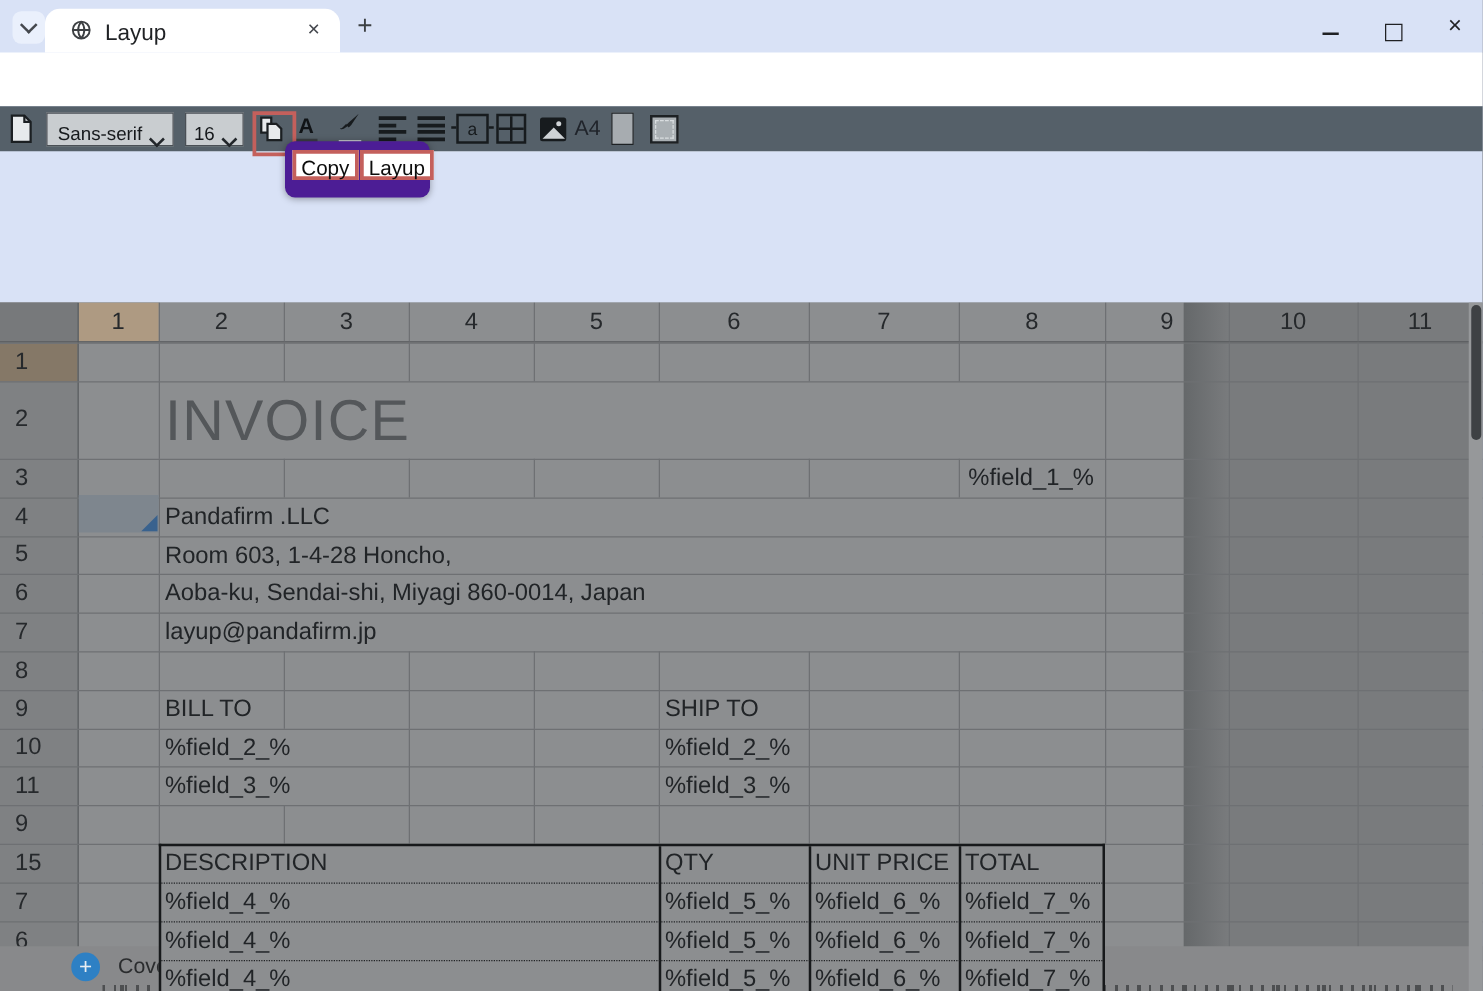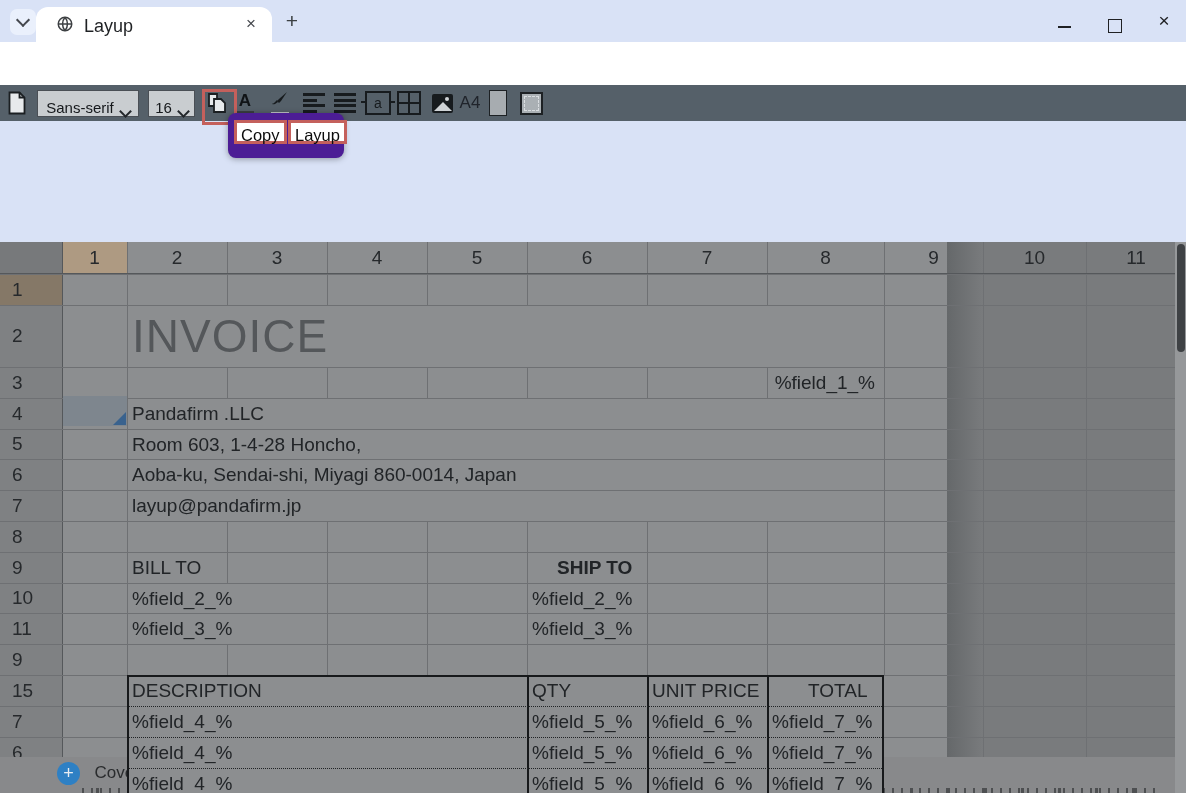--- a/index.html
+++ b/index.html
@@ -421,29 +421,29 @@
       </div>
 
       <div id="cells">
           <div class="cell-text title" style="left: 132px; top: 63px; width: 86px; height: 62px;">INVOICE</div>
           <div class="cell-text right" style="left: 772px; top: 125px; width: 103px; height: 31px;">%field_1_%</div>
           <div class="cell-text" style="left: 132px; top: 156px; width: 86px; height: 31px;">Pandafirm .LLC</div>
           <div class="cell-text" style="left: 132px; top: 187px; width: 86px; height: 30px;">Room 603, 1-4-28 Honcho,</div>
           <div class="cell-text" style="left: 132px; top: 217px; width: 86px; height: 31px;">Aoba-ku, Sendai-shi, Miyagi 860-0014, Japan</div>
           <div class="cell-text" style="left: 132px; top: 248px; width: 86px; height: 31px;">layup@pandafirm.jp</div>
           <div class="cell-text" style="left: 132px; top: 310px; width: 86px; height: 31px;">BILL TO</div>
-          <div class="cell-text" style="left: 557px; top: 310px; width: 106px; height: 31px; font-weight: bold;">SHIP TO</div>
+          <div class="cell-text" style="left: 532px; top: 310px; width: 106px; height: 31px;">SHIP TO</div>
           <div class="cell-text" style="left: 132px; top: 341px; width: 86px; height: 30px;">%field_2_%</div>
           <div class="cell-text" style="left: 532px; top: 341px; width: 106px; height: 30px;">%field_2_%</div>
           <div class="cell-text" style="left: 132px; top: 371px; width: 86px; height: 31px;">%field_3_%</div>
           <div class="cell-text" style="left: 532px; top: 371px; width: 106px; height: 31px;">%field_3_%</div>
           <div class="cell-text" style="left: 132px; top: 433px; width: 86px; height: 31px;">DESCRIPTION</div>
           <div class="cell-text" style="left: 532px; top: 433px; width: 106px; height: 31px;">QTY</div>
           <div class="cell-text" style="left: 652px; top: 433px; width: 106px; height: 31px;">UNIT PRICE</div>
-          <div class="cell-text" style="left: 808px; top: 433px; width: 103px; height: 31px;">TOTAL</div>
+          <div class="cell-text" style="left: 772px; top: 433px; width: 103px; height: 31px;">TOTAL</div>
           <div class="cell-text" style="left: 132px; top: 464px; width: 86px; height: 31px;">%field_4_%</div>
           <div class="cell-text" style="left: 532px; top: 464px; width: 106px; height: 31px;">%field_5_%</div>
           <div class="cell-text" style="left: 652px; top: 464px; width: 106px; height: 31px;">%field_6_%</div>
           <div class="cell-text" style="left: 772px; top: 464px; width: 103px; height: 31px;">%field_7_%</div>
           <div class="cell-text" style="left: 132px; top: 495px; width: 86px; height: 31px;">%field_4_%</div>
           <div class="cell-text" style="left: 532px; top: 495px; width: 106px; height: 31px;">%field_5_%</div>
           <div class="cell-text" style="left: 652px; top: 495px; width: 106px; height: 31px;">%field_6_%</div>
           <div class="cell-text" style="left: 772px; top: 495px; width: 103px; height: 31px;">%field_7_%</div>
           <div class="cell-text" style="left: 132px; top: 526px; width: 86px; height: 31px;">%field_4_%</div>
           <div class="cell-text" style="left: 532px; top: 526px; width: 106px; height: 31px;">%field_5_%</div>

